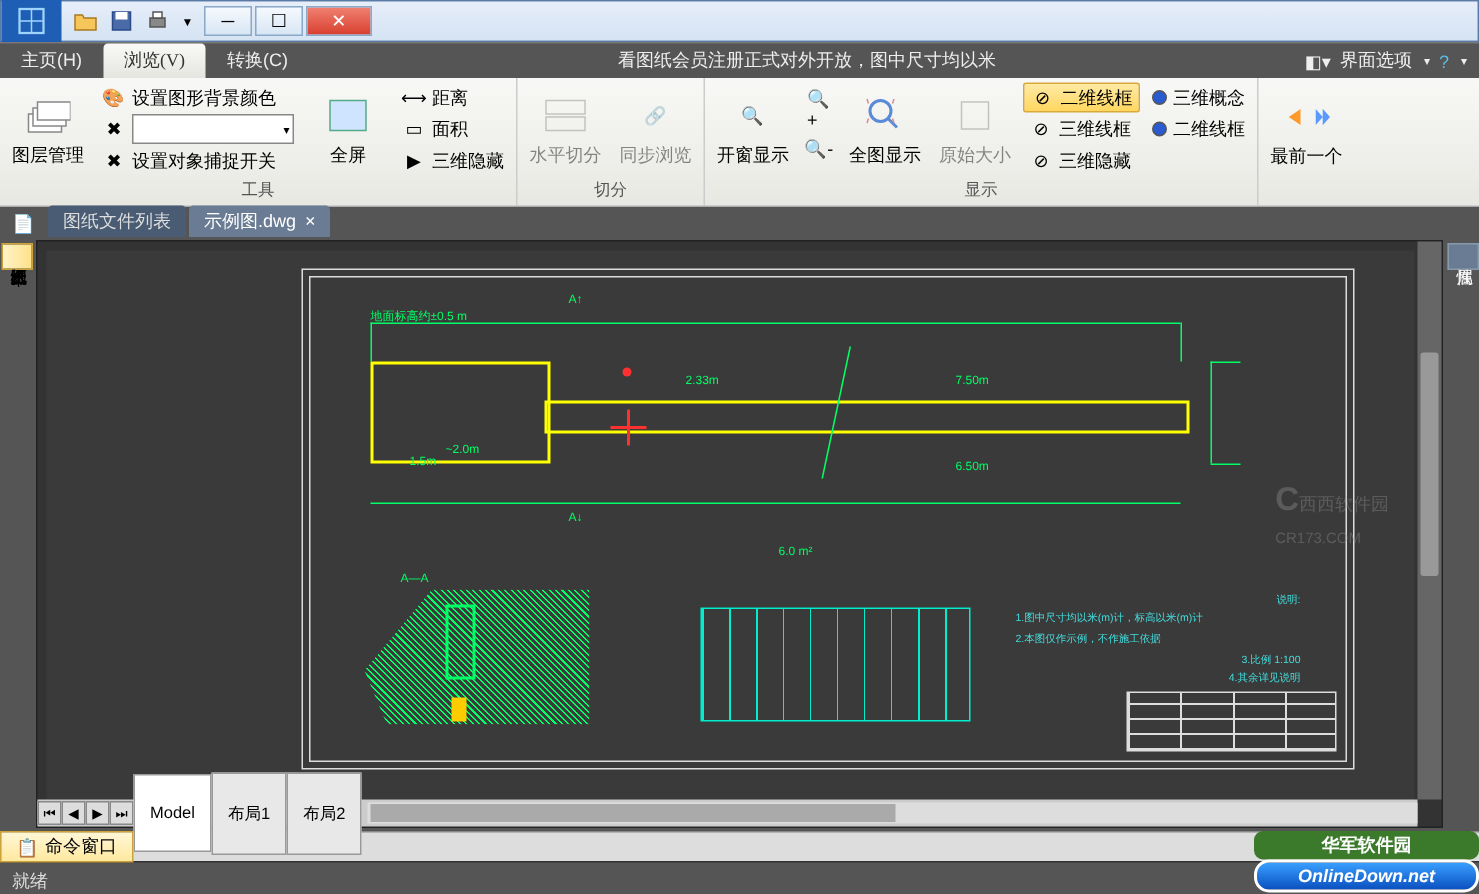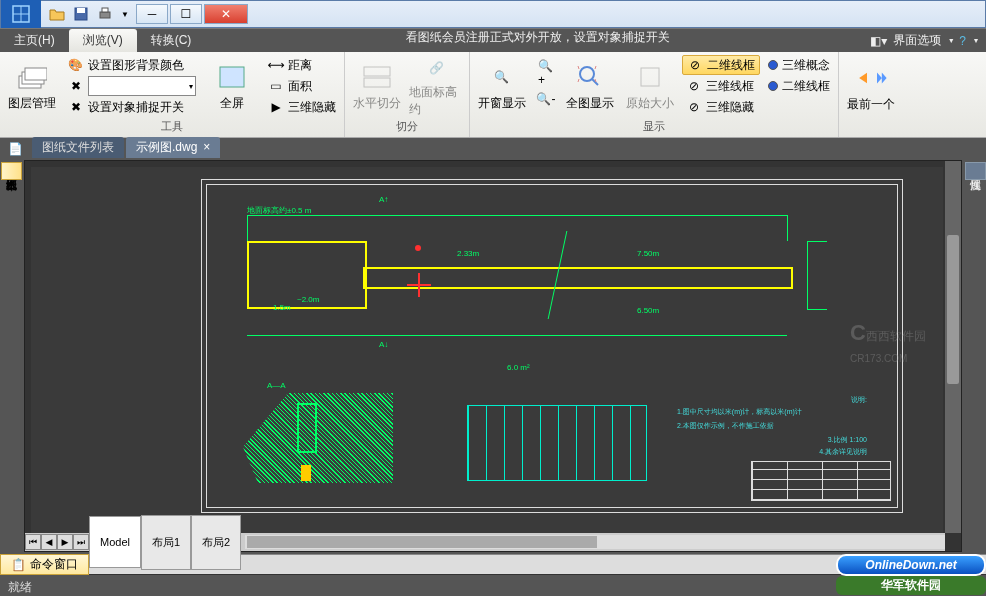--- a/index.html
+++ b/index.html
@@ -10,23 +10,23 @@
 .titlebar .app-icon { width: 40px; height: 28px; background: #1e5fb5; display: flex; align-items: center; justify-content: center; position: relative; }
 .titlebar .app-icon svg { width: 20px; height: 20px; }
 .titlebar .qat { display: flex; gap: 4px; padding: 0 6px; align-items: center; }
 .titlebar .qat-btn { width: 20px; height: 20px; display: flex; align-items: center; justify-content: center; cursor: pointer; }
 .titlebar .title { flex: 1; text-align: center; color: #333; }
 .titlebar .win-controls { display: flex; }
 .win-btn { width: 32px; height: 20px; display: flex; align-items: center; justify-content: center; border: 1px solid #8aa8c8; background: linear-gradient(#f5f9fd, #d8e6f4); margin: 2px 1px; cursor: pointer; }
 .win-btn.close { background: linear-gradient(#f08070, #d94030); color: #fff; width: 44px; }
 
 
-.menubar { height: 24px; background: #555; display: flex; border-top: 1px solid #777; }
+.menubar { height: 24px; background: #555; display: flex; align-items: center; border-top: 1px solid #777; }
 .menubar .menu-item { padding: 3px 14px; color: #eee; cursor: pointer; }
-.menubar .menu-item.active { background: linear-gradient(#f9f9f7, #e5e5e0); color: #333; border-radius: 3px 3px 0 0; }
+.menubar .menu-item.active { background: linear-gradient(#f9f9f7, #e5e5e0); color: #333; border-radius: 3px 3px 0 0; font-family: Liberation Serif, serif; }
 .menubar .announcement { flex: 1; text-align: center; color: #eee; }
 .menubar .right-controls { display: flex; align-items: center; gap: 6px; padding-right: 8px; color: #eee; }
 .dropdown-arrow { font-size: 8px; margin-left: 2px; }
 
 
 .ribbon { height: 86px; background: linear-gradient(#f8f8f6, #e8e8e3); display: flex; border-bottom: 1px solid #aaa; }
 .ribbon-group { display: flex; flex-direction: column; border-right: 1px solid #ccc; padding: 2px 4px; }
 .ribbon-group-content { flex: 1; display: flex; align-items: center; gap: 4px; }
 .ribbon-group-label { text-align: center; color: #555; font-size: 11px; padding: 1px 0; }
 .big-btn { display: flex; flex-direction: column; align-items: center; justify-content: center; width: 56px; height: 64px; cursor: pointer; gap: 2px; }
@@ -126,21 +126,21 @@
     <div class="win-btn">─</div>
     <div class="win-btn">☐</div>
     <div class="win-btn close">✕</div>
   </div>
 </div>
 
 <div class="menubar">
   <div class="menu-item">主页(H)</div>
   <div class="menu-item active">浏览(V)</div>
   <div class="menu-item">转换(C)</div>
-  <div class="announcement">看图纸会员注册正式对外开放，设置对象捕捉开关</div>
+  <div class="announcement">看图纸会员注册正式对外开放，图中尺寸均以米</div>
   <div class="right-controls">
     <span>◧▾</span>
     <span>界面选项</span>
       <span class="dropdown-arrow">▾</span>
     <span style="color:#5bbce4">?</span>
       <span class="dropdown-arrow">▾</span>
   </div>
 </div>
 
 <div class="ribbon">
@@ -204,21 +204,21 @@
           <div class="icon">
             <svg width="28" height="22" viewBox="0 0 28 22">
               <rect x="1" y="1" width="26" height="9" fill="none" stroke="#888"></rect>
               <rect x="1" y="12" width="26" height="9" fill="none" stroke="#888"></rect>
             </svg>
           </div>
           <span>水平切分</span>
         </div>
       <div class="big-btn disabled">
           <div class="icon">🔗</div>
-          <span>地面标高约</span>
+          <span>同步浏览</span>
         </div>
     </div>
     <div class="ribbon-group-label">切分</div>
   </div>
 
   <div class="ribbon-group">
     <div class="ribbon-group-content">
       <div class="big-btn">
           <div class="icon">🔍</div>
           <span>开窗显示</span>
@@ -329,21 +329,21 @@
           <div class="red-cross" style="left:200px;top:88px"></div>
           <div class="red-dot" style="left:208px;top:60px"></div>
           <div class="green-text" style="left:250px;top:64px">2.33m</div>
           <div class="green-text" style="left:430px;top:64px">7.50m</div>
           <div class="green-text" style="left:430px;top:121px">6.50m</div>
           <div class="green-text" style="left:90px;top:110px">~2.0m</div>
           <div class="green-text" style="left:66px;top:118px">1.5m</div>
           <div class="green-text" style="left:40px;top:20px">地面标高约±0.5 m</div>
           <div class="green-text" style="left:172px;top:10px">A↑</div>
           <div class="green-text" style="left:172px;top:155px">A↓</div>
-          <div class="green-text" style="left:300px;top:178px">6.0 m²</div>
+          <div class="green-text" style="left:312px;top:178px">6.0 m²</div>
 
           <div class="green-text" style="left:60px;top:196px">A—A</div>
           <div class="hatch" style="left:36px;top:208px;width:150px;height:90px;clip-path:polygon(30% 0,100% 0,100% 100%,10% 100%,0 60%)"></div>
           <div class="plan-rect" style="left:90px;top:218px;width:20px;height:50px;border-color:#00ff66"></div>
           <div style="position:absolute;left:94px;top:280px;width:10px;height:16px;background:#ffcc00"></div>
           <div style="position:absolute;left:260px;top:220px;width:180px;height:76px;border:1px solid #00eecc">
             <div style="position:absolute;inset:0;background:repeating-linear-gradient(90deg,#00eecc 0 1px,transparent 1px 18px)"></div>
           </div>
 
           <div class="cyan-text" style="right:30px;top:210px">说明:</div>
@@ -391,15 +391,15 @@
   <span>就绪</span>
   <div class="spacer"></div>
   <span>坐标</span>
 </div>
 
 <div class="wm1">
   <span style="font-size:22px;font-weight:bold">C</span><span>西西软件园</span><br>
   <span style="font-size:10px">CR173.COM</span>
 </div>
 <div class="wm2">
+  <div style="color:#fff;background:#3a7a2a;border-radius:6px;padding:1px 6px;text-align:center;font-weight:bold">华军软件园</div>
   <div style="background:linear-gradient(#3aa0ff,#0a50c0);color:#fff;border-radius:10px;padding:2px 8px;font-style:italic;font-weight:bold;text-align:center;border:2px solid #fff">OnlineDown.net</div>
-  <div style="color:#fff;background:#3a7a2a;border-radius:6px;padding:1px 6px;text-align:center;font-weight:bold">华军软件园</div>
 </div>
 
 </body></html>

